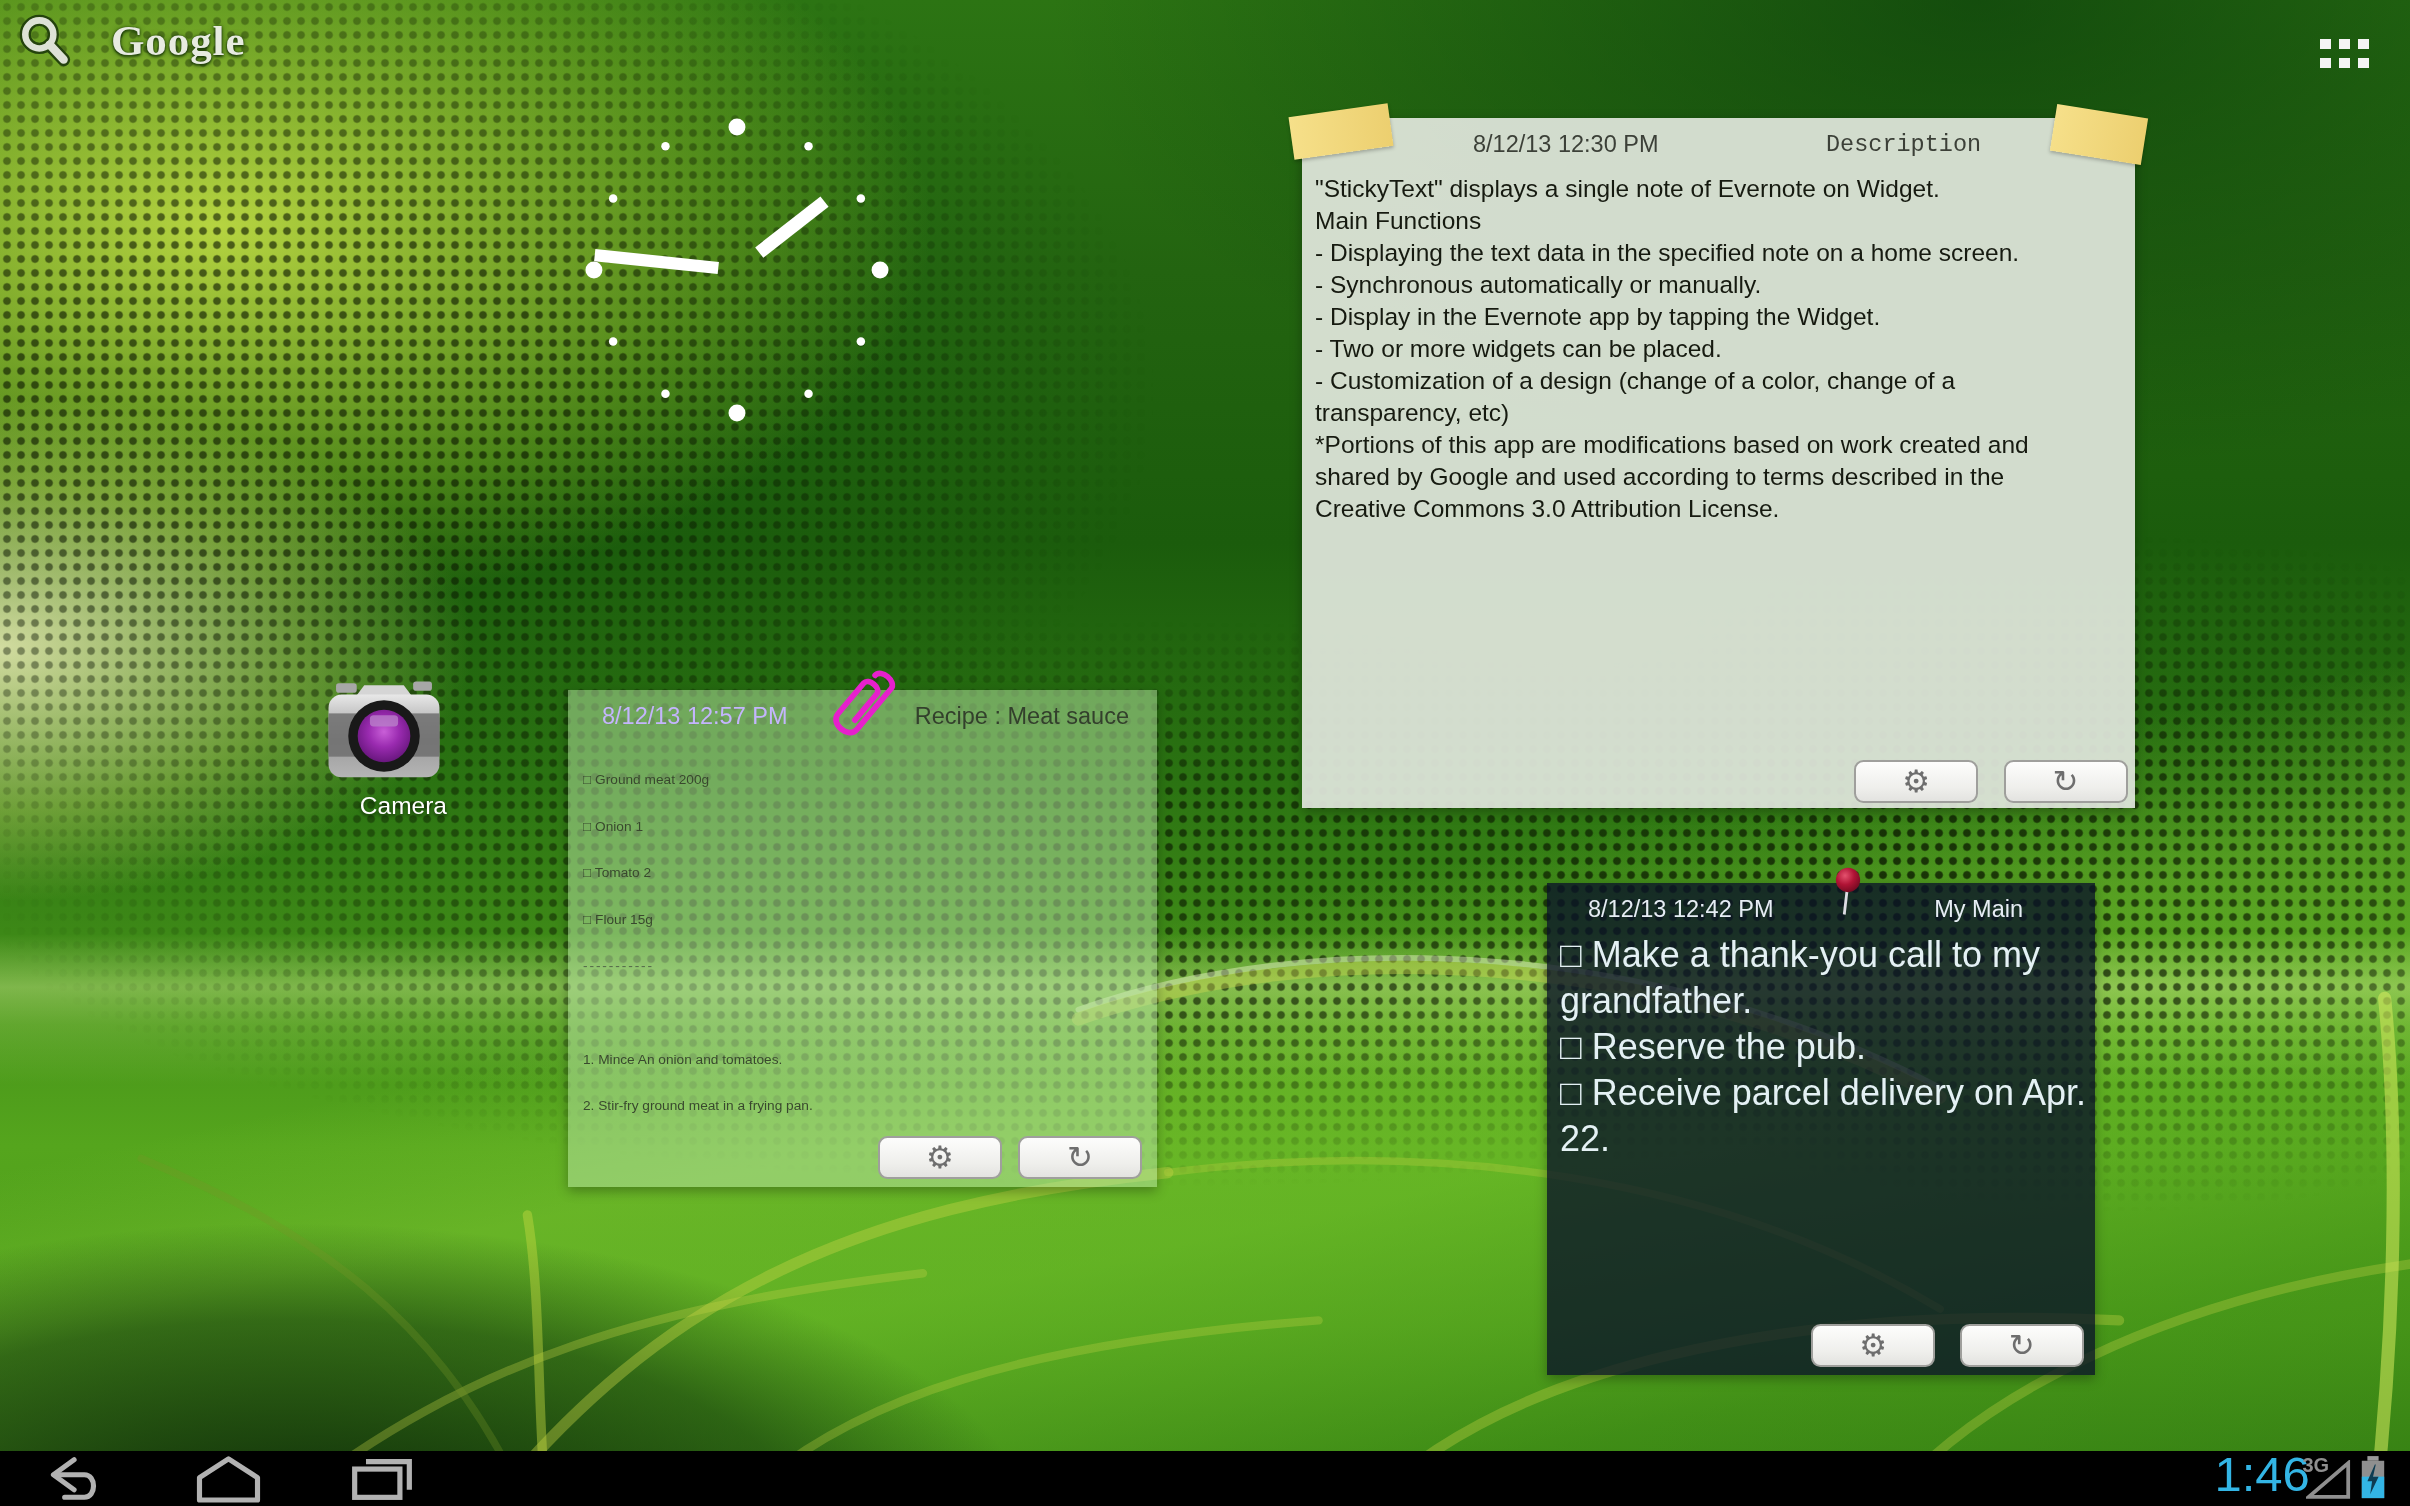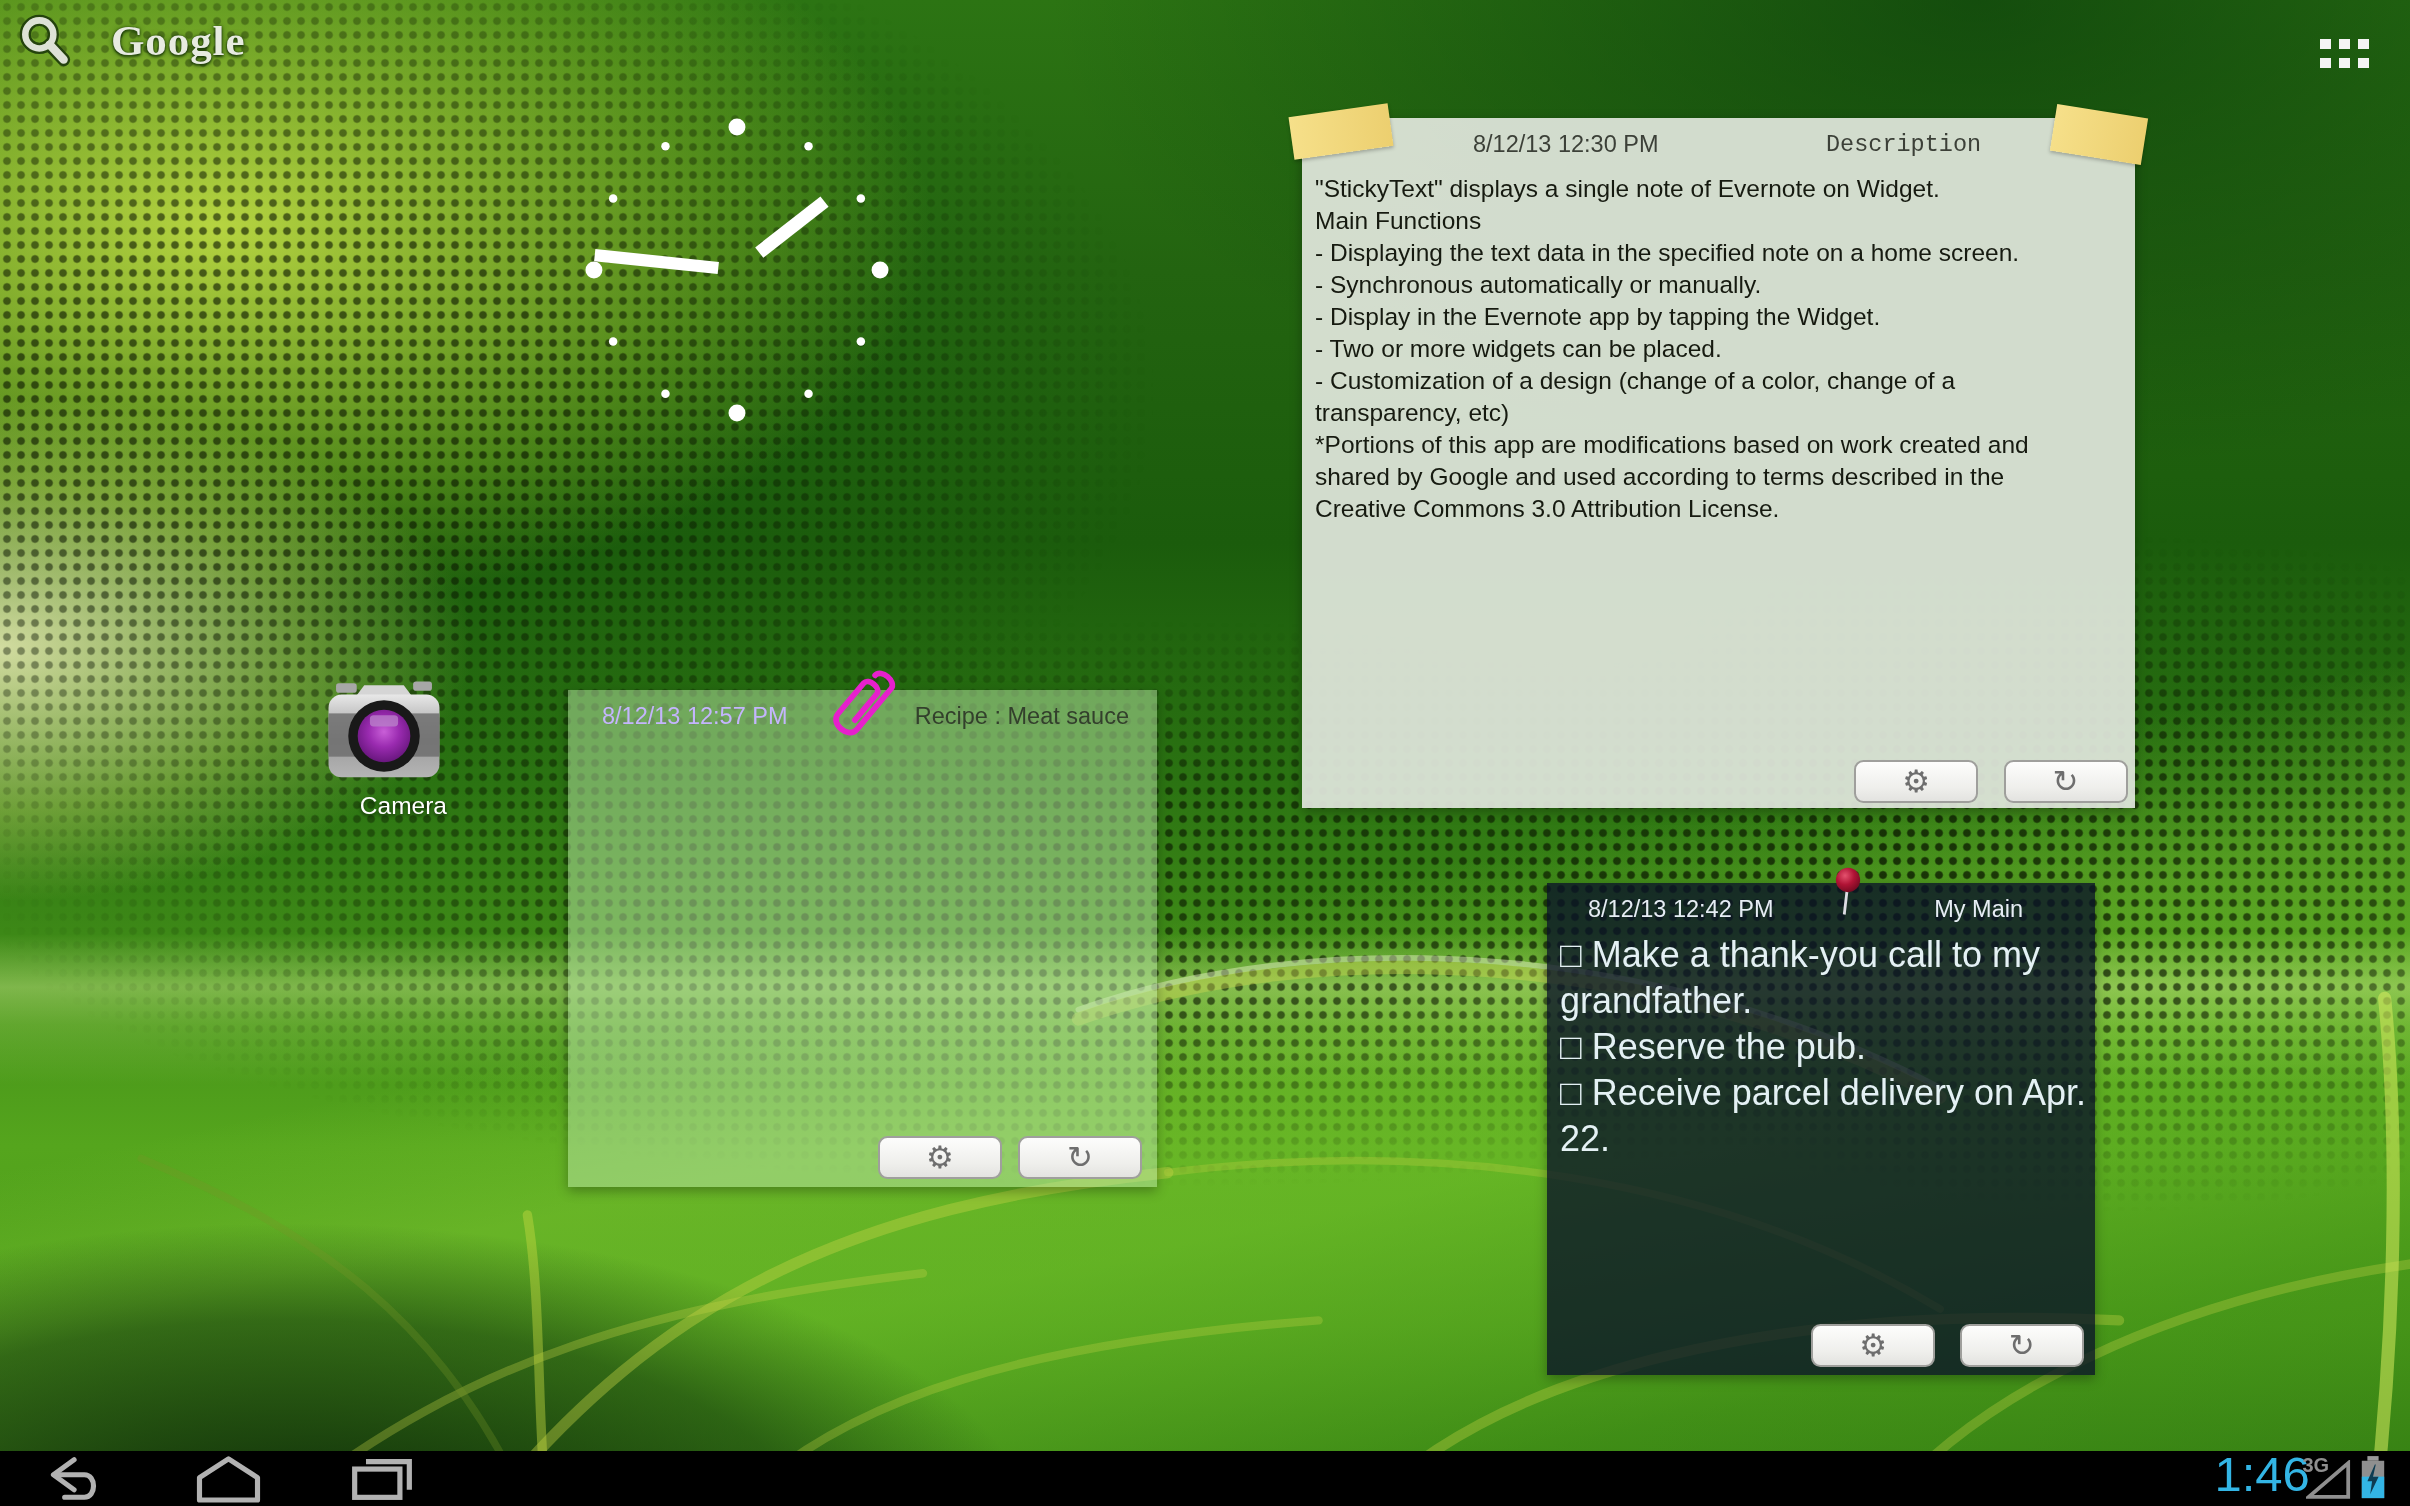--- a/index.html
+++ b/index.html
@@ -173,20 +173,34 @@
   </div>
 
   <div class="note" id="note-recipe">
     <svg class="clip" viewBox="0 0 110 110">
       <g transform="rotate(40 55 55)" fill="none" stroke="#e620cc" stroke-width="6" stroke-linecap="round">
         <path d="M44 22 C44 12 66 12 66 22 L66 78 C66 92 40 92 40 78 L40 36 C40 28 58 28 58 36 L58 72"></path>
       </g>
     </svg>
     <span class="note-date">8/12/13 12:57 PM</span>
     <span class="note-title">Recipe : Meat sauce</span>
+    <div class="note-body">
+      <div>□ Ground meat 200g</div>
+      <div>□ Onion 1</div>
+      <div>□ Tomato 2</div>
+      <div>□ Flour 15g</div>
+      <div class="divider">-----------</div>
+      <div class="steps">
+        <div>1. Mince An onion and tomatoes.</div>
+        <div>2. Stir-fry ground meat in a frying pan.</div>
+        
+        
+        
+      </div>
+    </div>
     <div class="btn-row">
       <div class="sbtn">
         <span class="glyph">⚙</span>
       </div>
       <div class="sbtn">
         <span class="glyph">↻</span>
       </div>
     </div>
   </div>
 

